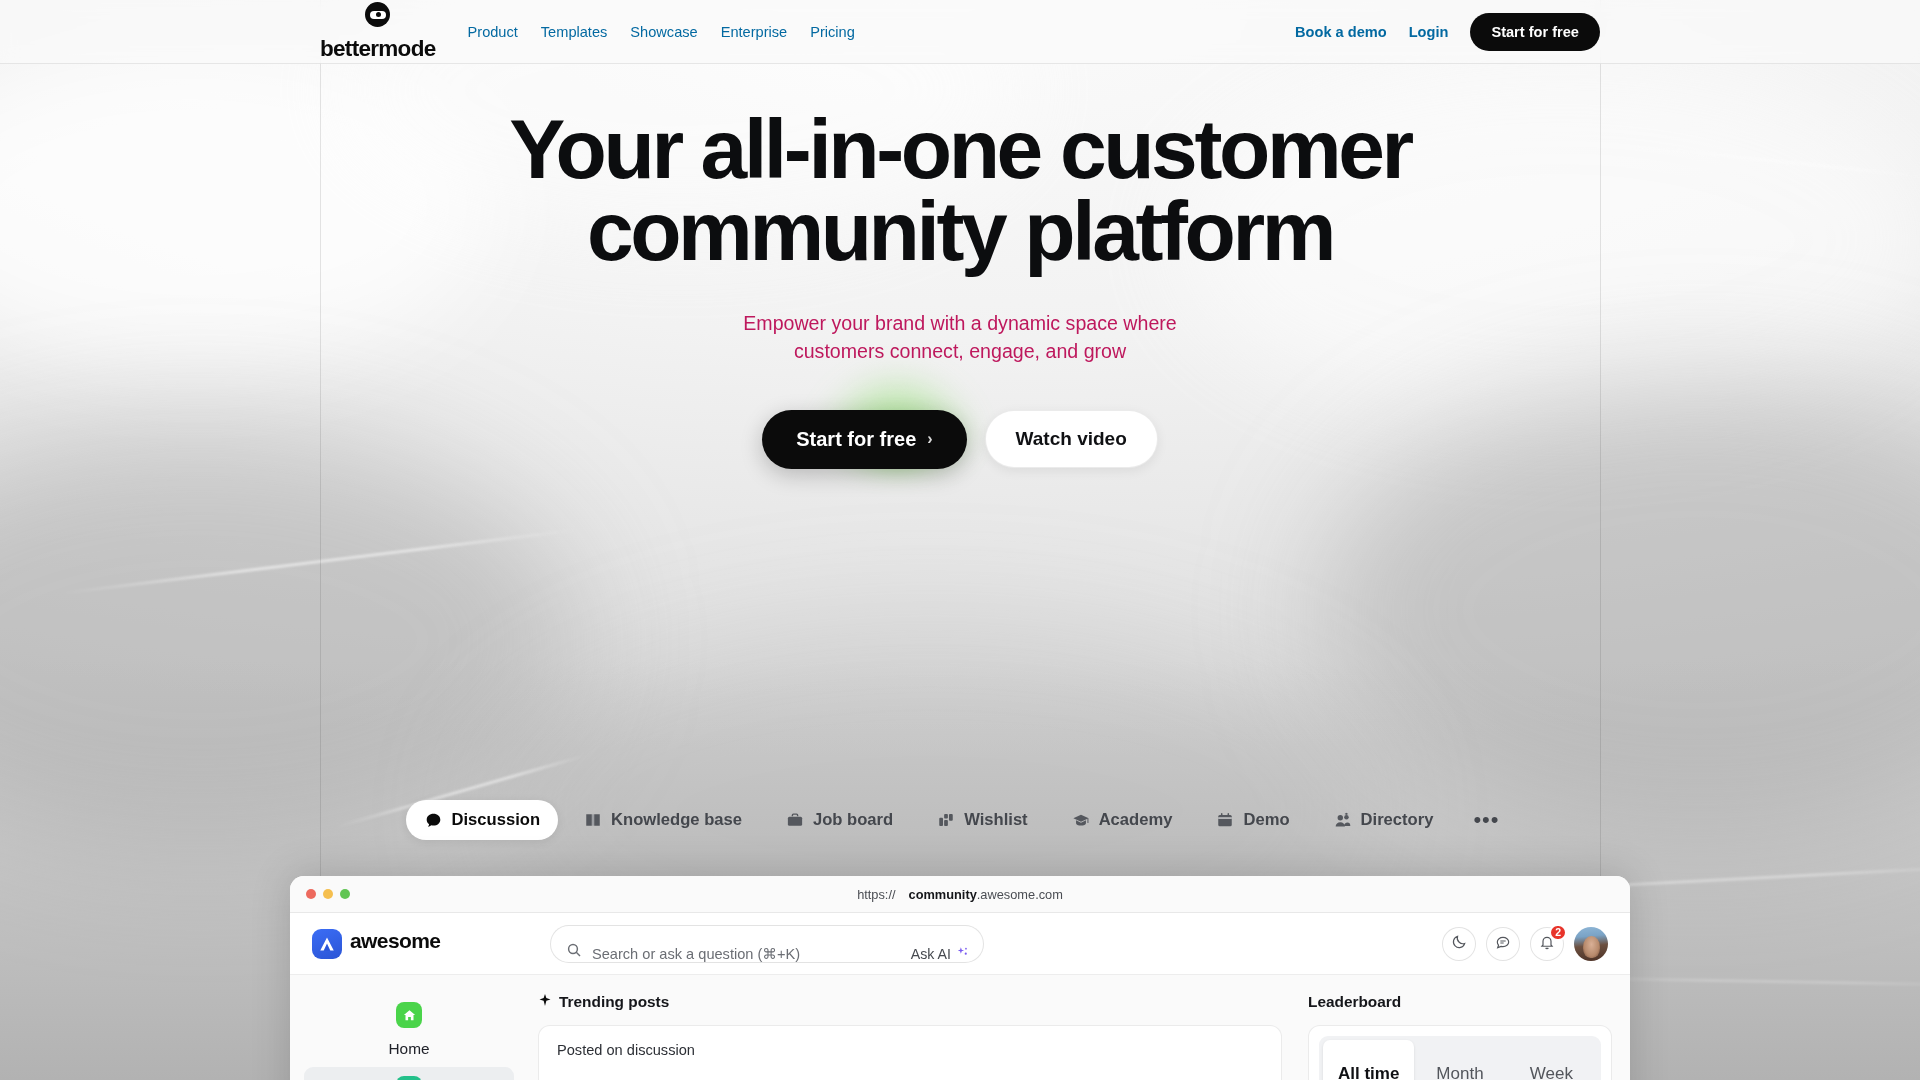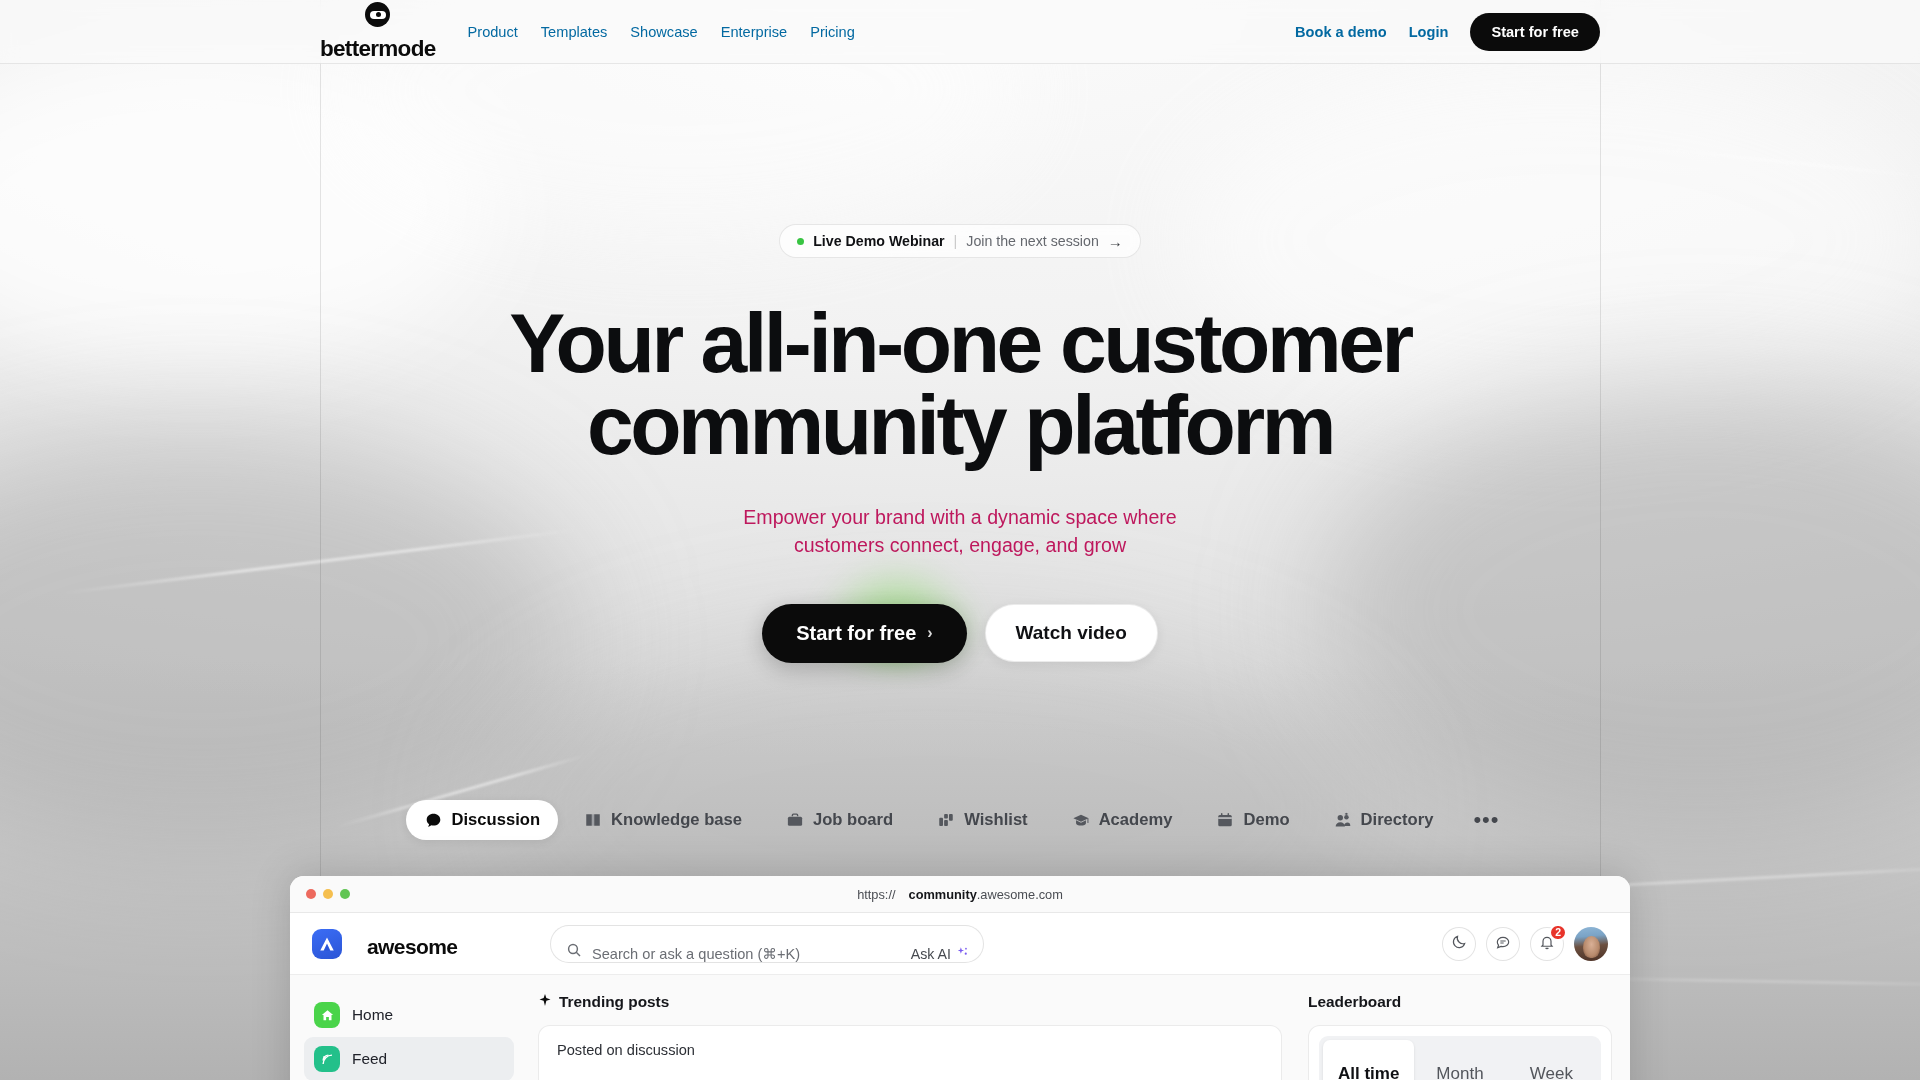--- a/index.html
+++ b/index.html
@@ -188,21 +188,21 @@
     position: absolute; left: 0; right: 0; text-align: center;
     font-size: 12.8px; color: #4a4d53;
   }
   .mock-url b { font-weight: 700; color: #15161a; padding-left: 13px; }
 
   .app-head {
     height: 62px; display: flex; align-items: center; padding: 0 22px;
     border-bottom: 1px solid rgba(0,0,0,0.07);
     background: #fff;
   }
-  .app-logo { display: flex; align-items: flex-end; gap: 25px; width: 238px; flex: none;}
+  .app-logo { display: flex; align-items: flex-start; gap: 8px; width: 238px; flex: none;}
   .app-logo .sq {
     width: 30px; height: 30px; border-radius: 9px;
     background: linear-gradient(160deg,#3b6df5,#2b55d6);
     display: flex; align-items: center; justify-content: center; flex: none;
   }
   .app-logo .name { font-size: 21px; font-weight: 700; letter-spacing: -0.6px; color: #0b0b0b; }
   .app-search {
     flex: none; width: 434px; height: 38px; border: 1px solid rgba(0,0,0,0.11);
     border-radius: 999px; display: flex; align-items: flex-end; gap: 10px;
     padding: 0 14px 0 15px; background: #fff; cursor: text;
@@ -232,21 +232,21 @@
     content:""; position: absolute; left: 9px; top: 9px; width: 17px; height: 22px;
     border-radius: 50% 50% 44% 44%;
     background: radial-gradient(ellipse at 50% 38%, #d9b096 0%, #b78a6c 60%, #6b4330 100%);
   }
 
   .app-body { display: flex; height: 161px; background: #fafafa; }
   .app-side { width: 238px; flex: none; padding: 18px 14px 0 14px; }
   .side-item {
     display: flex; align-items: center; gap: 12px;
     padding: 9px 10px; border-radius: 9px; cursor: pointer;
-    font-size: 15.4px; color: #20222a; font-weight: 500;
+    font-size: 15.4px; color: #20222a; font-weight: 500; flex-direction: column;
   }
   .side-item.active { background: #eceef0; }
   .side-ico { width: 26px; height: 26px; border-radius: 8px; display: flex; align-items: center; justify-content: center; flex: none; }
 
   .app-main { flex: 1; padding: 18px 18px 0 10px; min-width: 0; }
   .sec-title { display: flex; align-items: center; gap: 7px; font-size: 15.4px; font-weight: 700; color: #15161a; }
   .card {
     margin-top: 14px; background: #fff; border: 1px solid rgba(0,0,0,0.08);
     border-radius: 12px; padding: 16px 18px; height: 120px;
     font-size: 14.6px; color: #2c2f35;
@@ -299,27 +299,20 @@
     <div class="nav-right">
       <a class="nav-link">Book a demo</a>
       <a class="nav-link">Login</a>
       <button class="btn-dark">Start for free</button>
     </div>
   </div>
 </div>
 
 <div id="hero">
 
-  <div class="pill">
-    <span class="dot"></span>
-    <span class="strong">Live Demo Webinar</span>
-    <span class="sep">|</span>
-    <span class="muted">Join the next session</span>
-    <span class="arrow">→</span>
-  </div>
 
   <h1 class="hero-title">Your all-in-one customer community platform</h1>
 
   <p class="hero-sub">Empower your brand with a dynamic space where customers connect, engage, and grow</p>
 
   <div class="cta-row">
     <div class="cta-glow"></div>
     <button class="cta-primary">
       <span>Start for free</span>
       <span class="chev">›</span>

